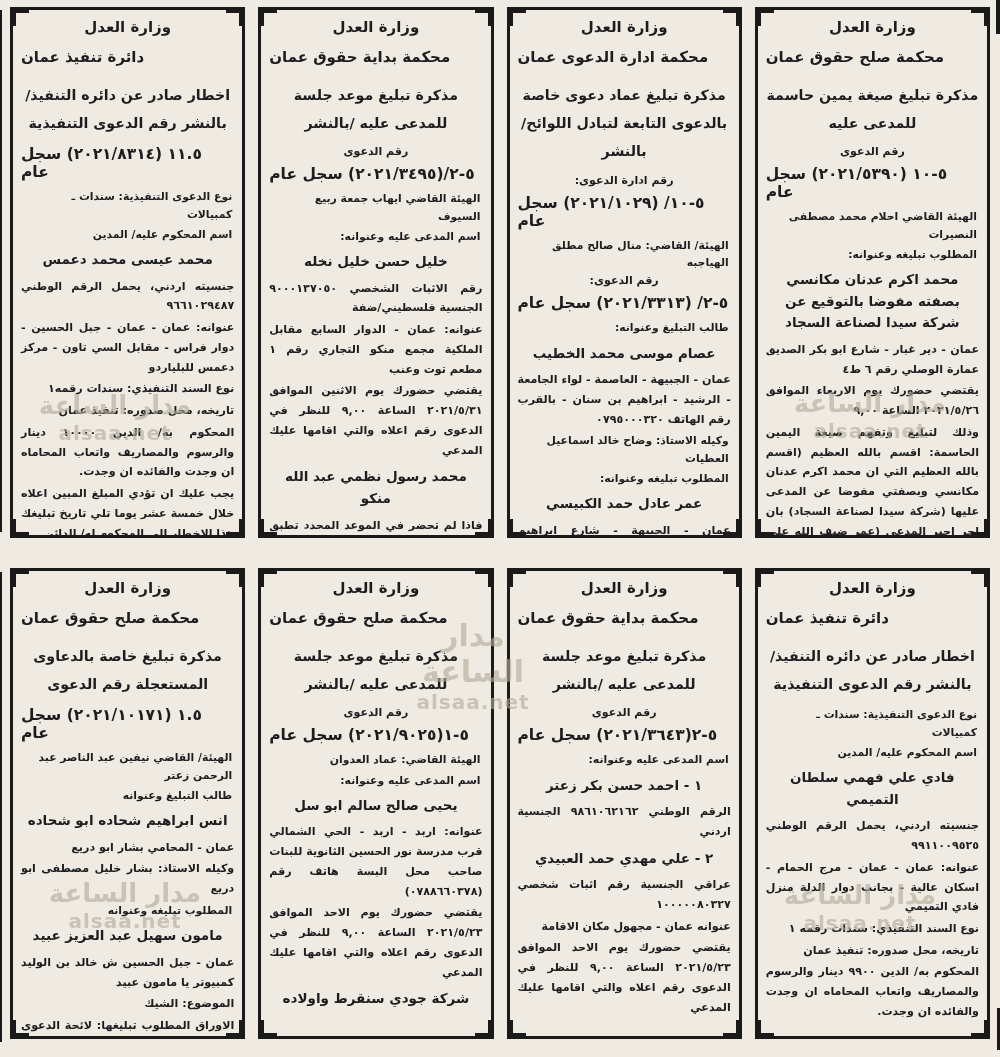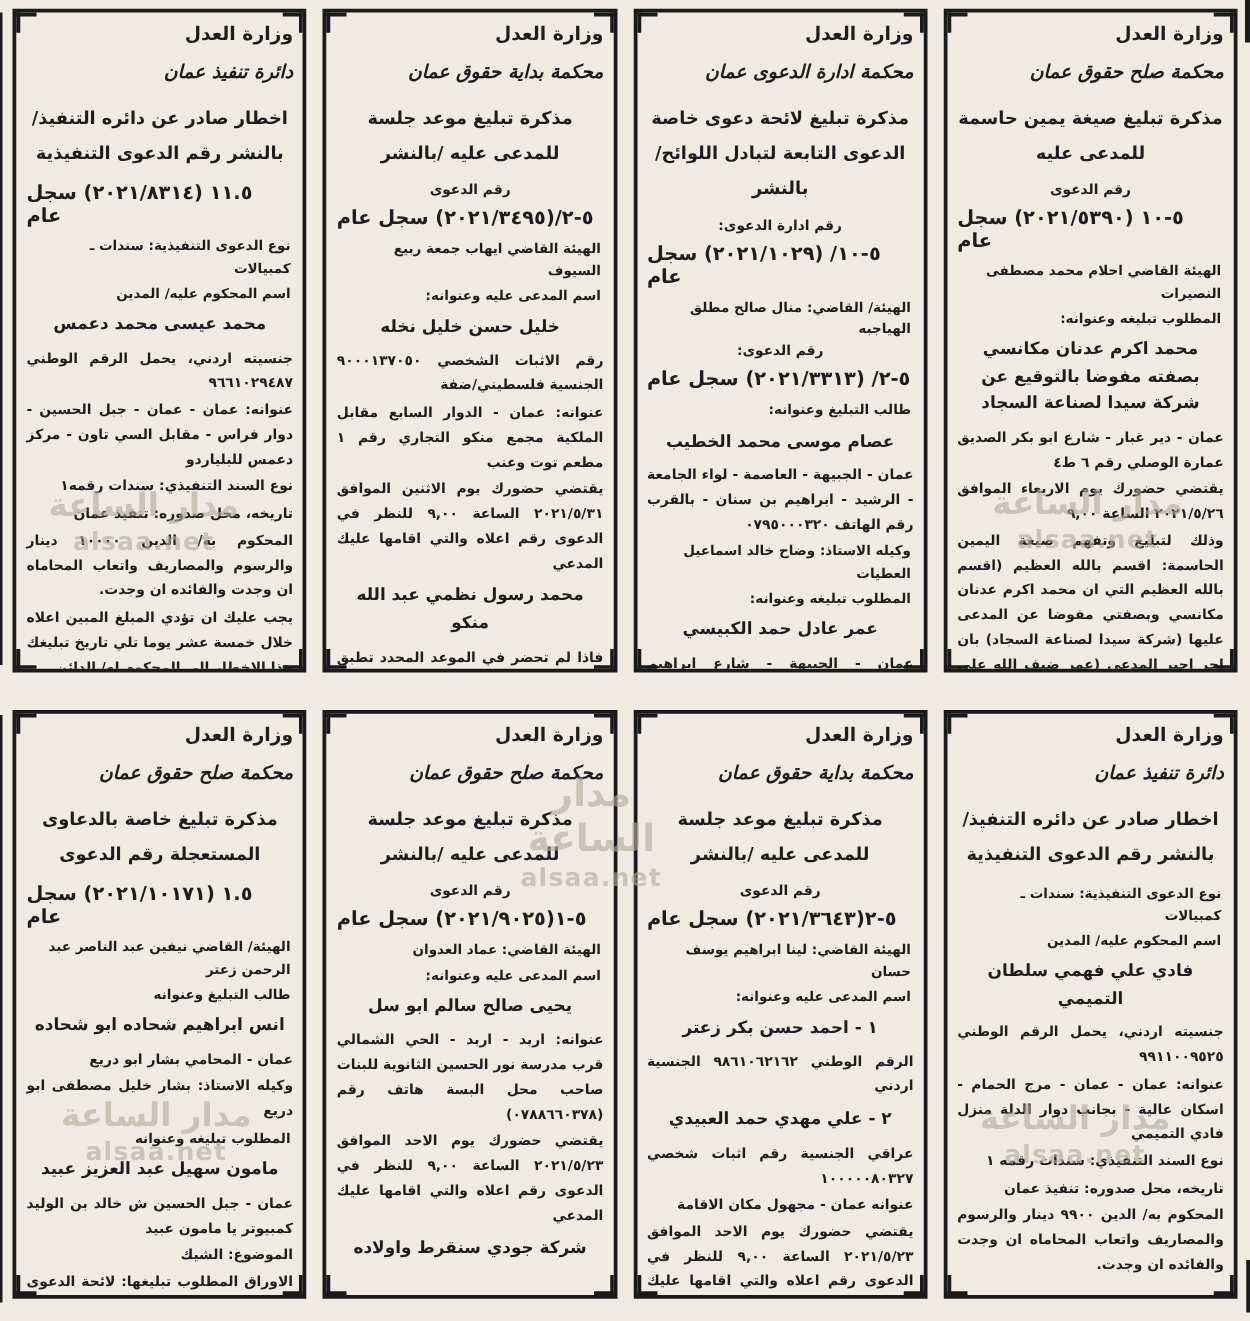--- a/index.html
+++ b/index.html
@@ -20,22 +20,22 @@
   }
   .r1{height:531px;}
   .r2{height:471px;}
   
   .corner{position:absolute;width:13px;height:13px;}
   .corner.tl{top:-3px;right:-3px;border-top:6px solid #1a1a1a;border-right:6px solid #1a1a1a;}
   .corner.tr{top:-3px;left:-3px;border-top:6px solid #1a1a1a;border-left:6px solid #1a1a1a;}
   .corner.bl{bottom:-3px;right:-3px;border-bottom:6px solid #1a1a1a;border-right:6px solid #1a1a1a;}
   .corner.br{bottom:-3px;left:-3px;border-bottom:6px solid #1a1a1a;border-left:6px solid #1a1a1a;}
   .line{font-weight:700;}
-  .l-title{font-size:15px;text-align:right;margin:2px 0 10px;}
-  .l-court{font-size:15px;text-align:right;margin:0 0 12px;line-height:1.5;font-style:italic;}
+  .l-title{font-size:15px;text-align:center;margin:2px 0 10px;}
+  .l-court{font-size:15px;text-align:left;margin:0 0 12px;line-height:1.5;}
   .l-subject{font-size:14.2px;text-align:center;line-height:2.0;margin:0 0 8px;}
   .l-label{font-size:11px;text-align:center;margin:3px 0;}
   .l-num{font-size:15.5px;text-align:left;margin:7px 0;}
   .l-small{font-size:10.8px;text-align:right;margin:3px 2px;line-height:1.6;}
   .l-name{font-size:13.5px;text-align:center;margin:6px 0;line-height:1.6;}
   .l-body{font-size:11.1px;text-align:justify;text-align-last:right;line-height:1.78;margin:2px 0;}
   
   .wm{position:absolute;text-align:center;color:#b3ab9b;opacity:.62;pointer-events:none;z-index:3;}
   .wm .t{display:block;font-weight:700;font-size:26px;line-height:1.2;}
   .wm .s{display:block;font-weight:700;font-size:20px;letter-spacing:1px;direction:ltr;}
@@ -73,21 +73,21 @@
       <div class="line l-body">يقتضي حضورك يوم الاربعاء الموافق ٢٠٢١/٥/٢٦ الساعة ٩,٠٠</div>
       <div class="line l-body">وذلك لتبليغ وتفهم صيغة اليمين الحاسمة: اقسم بالله العظيم (اقسم بالله العظيم التي ان محمد اكرم عدنان مكانسي وبصفتي مفوضا عن المدعى عليها (شركة سيدا لصناعة السجاد) بان اجر اجير المدعي (عمر ضيف الله علي الزعبي) لم يبلغ ١٨٠٠ دينار وانما كان يتقاضى (١٢٠٠ دينار) وفقا لما هو وارد في كشف الضمان الاجتماعي والله على ما اقول شهيد) والله على ما اقول شهيد</div>
     </article>
     <article class="notice r1">
       <i class="corner tl"></i>
       <i class="corner tr"></i>
       <i class="corner bl"></i>
       <i class="corner br"></i>
       <div class="line l-title">وزارة العدل</div>
       <div class="line l-court">محكمة ادارة الدعوى عمان</div>
-      <div class="line l-subject">مذكرة تبليغ لائحة دعوى خاصة الدعوى التابعة لتبادل اللوائح/بالنشر</div>
+      <div class="line l-subject">مذكرة تبليغ عماد دعوى خاصة بالدعوى التابعة لتبادل اللوائح/بالنشر</div>
       <div class="line l-label">رقم ادارة الدعوى:</div>
       <div class="line l-num">٥-١٠/ (٢٠٢١/١٠٢٩) سجل عام</div>
       <div class="line l-small">الهيئة/ القاضي: منال صالح مطلق الهياجبه</div>
       <div class="line l-label">رقم الدعوى:</div>
       <div class="line l-num">٥-٢/ (٢٠٢١/٣٣١٣) سجل عام</div>
       <div class="line l-small">طالب التبليغ وعنوانه:</div>
       <div class="line l-name">عصام موسى محمد الخطيب</div>
       <div class="line l-body">عمان - الجبيهة - العاصمة - لواء الجامعة - الرشيد - ابراهيم بن سنان - بالقرب رقم الهاتف ٠٧٩٥٠٠٠٣٢٠</div>
       <div class="line l-small">وكيله الاستاذ: وضاح خالد اسماعيل العطيات</div>
       <div class="line l-small">المطلوب تبليغه وعنوانه:</div>
@@ -152,21 +152,20 @@
     <article class="notice r2">
       <i class="corner tl"></i>
       <i class="corner tr"></i>
       <i class="corner bl"></i>
       <i class="corner br"></i>
       <div class="line l-title">وزارة العدل</div>
       <div class="line l-court">محكمة بداية حقوق عمان</div>
       <div class="line l-subject">مذكرة تبليغ موعد جلسة للمدعى عليه /بالنشر</div>
       <div class="line l-label">رقم الدعوى</div>
       <div class="line l-num">٥-٢(٢٠٢١/٣٦٤٣) سجل عام</div>
-      <div class="line l-small">الهيئة القاضي: لينا ابراهيم يوسف حسان</div>
       <div class="line l-small">اسم المدعى عليه وعنوانه:</div>
       <div class="line l-name">١ - احمد حسن بكر زعتر</div>
       <div class="line l-body">الرقم الوطني ٩٨٦١٠٦٢١٦٢ الجنسية اردني</div>
       <div class="line l-name">٢ - علي مهدي حمد العبيدي</div>
       <div class="line l-body">عراقي الجنسية رقم اثبات شخصي ١٠٠٠٠٠٨٠٣٢٧</div>
       <div class="line l-body">عنوانه عمان - مجهول مكان الاقامة</div>
       <div class="line l-body">يقتضي حضورك يوم الاحد الموافق ٢٠٢١/٥/٢٣ الساعة ٩,٠٠ للنظر في الدعوى رقم اعلاه والتي اقامها عليك المدعي</div>
     </article>
     <article class="notice r2">
       <i class="corner tl"></i>

